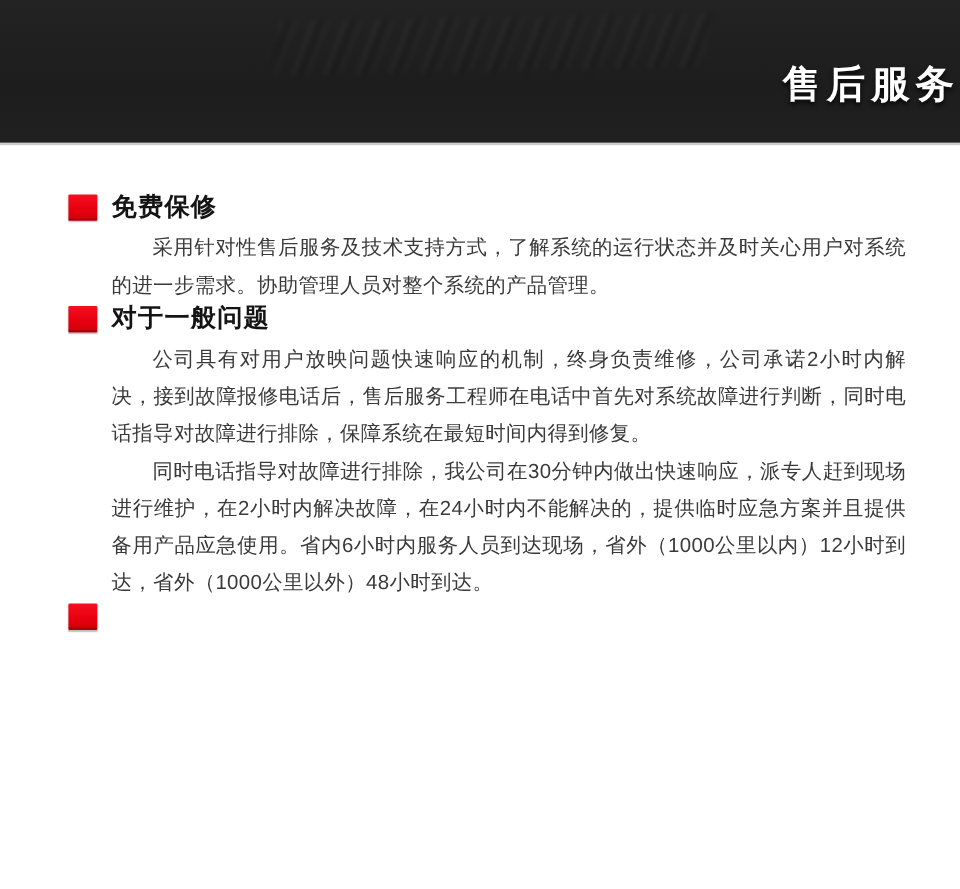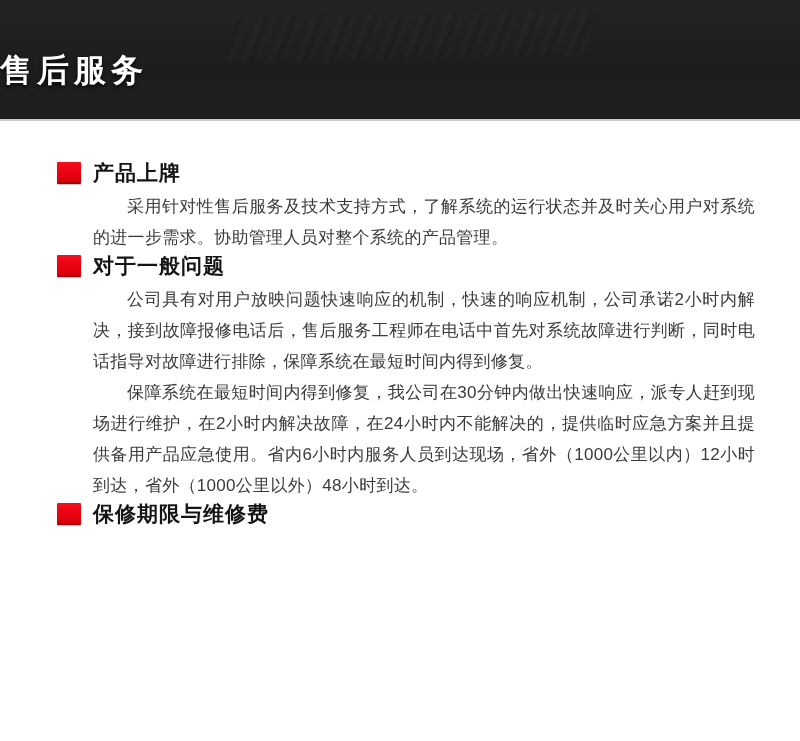--- a/index.html
+++ b/index.html
@@ -16,21 +16,21 @@
     width:800px;height:741px;overflow:hidden;
     background:var(--page-bg);
     font-family:"Liberation Sans","DejaVu Sans",sans-serif;
   }
   
   .banner{
     position:relative;
     width:800px;height:121px;
     background:linear-gradient(180deg,#232323 0%,#1d1d1d 60%,#202020 100%);
     border-bottom:2px solid #cccccc;
-    display:flex;align-items:center;justify-content:flex-start;
+    display:flex;align-items:center;justify-content:flex-end;
     padding-top:22px;
   }
   .banner-watermark{
     position:absolute;left:230px;top:14px;width:360px;height:46px;
     background:repeating-linear-gradient(105deg,
       rgba(255,255,255,0.055) 0 5px,rgba(0,0,0,0.18) 5px 11px,
       rgba(255,255,255,0.03) 11px 17px,transparent 17px 26px);
     transform:skewX(-8deg) rotate(-1deg);
     filter:blur(2px);
     opacity:.55;
@@ -80,37 +80,36 @@
 <header class="banner">
   <div class="banner-watermark"></div>
   <h1 class="banner-title">售后服务</h1>
 </header>
 
 <main class="content" id="sections-mount">
 
   <section class="section">
     <div class="section-heading">
       <span class="bullet"></span>
-      <h2 class="heading-text">产品上牌</h2>
+      <h2 class="heading-text">免费保修</h2>
     </div>
     <div class="paragraphs">
         <p class="para">采用针对性售后服务及技术支持方式，了解系统的运行状态并及时关心用户对系统的进一步需求。协助管理人员对整个系统的产品管理。</p>
       </div>
   </section>
 
   <section class="section">
     <div class="section-heading">
       <span class="bullet"></span>
       <h2 class="heading-text">对于一般问题</h2>
     </div>
     <div class="paragraphs">
-        <p class="para">公司具有对用户放映问题快速响应的机制，快速的响应机制，公司承诺2小时内解决，接到故障报修电话后，售后服务工程师在电话中首先对系统故障进行判断，同时电话指导对故障进行排除，保障系统在最短时间内得到修复。</p>
-        <p class="para">保障系统在最短时间内得到修复，我公司在30分钟内做出快速响应，派专人赶到现场进行维护，在2小时内解决故障，在24小时内不能解决的，提供临时应急方案并且提供备用产品应急使用。省内6小时内服务人员到达现场，省外（1000公里以内）12小时到达，省外（1000公里以外）48小时到达。</p>
+        <p class="para">公司具有对用户放映问题快速响应的机制，终身负责维修，公司承诺2小时内解决，接到故障报修电话后，售后服务工程师在电话中首先对系统故障进行判断，同时电话指导对故障进行排除，保障系统在最短时间内得到修复。</p>
+        <p class="para">同时电话指导对故障进行排除，我公司在30分钟内做出快速响应，派专人赶到现场进行维护，在2小时内解决故障，在24小时内不能解决的，提供临时应急方案并且提供备用产品应急使用。省内6小时内服务人员到达现场，省外（1000公里以内）12小时到达，省外（1000公里以外）48小时到达。</p>
       </div>
   </section>
 
   <section class="section">
     <div class="section-heading">
       <span class="bullet"></span>
-      <h2 class="heading-text">保修期限与维修费</h2>
     </div>
   </section>
 </main>
 
 </body></html>

